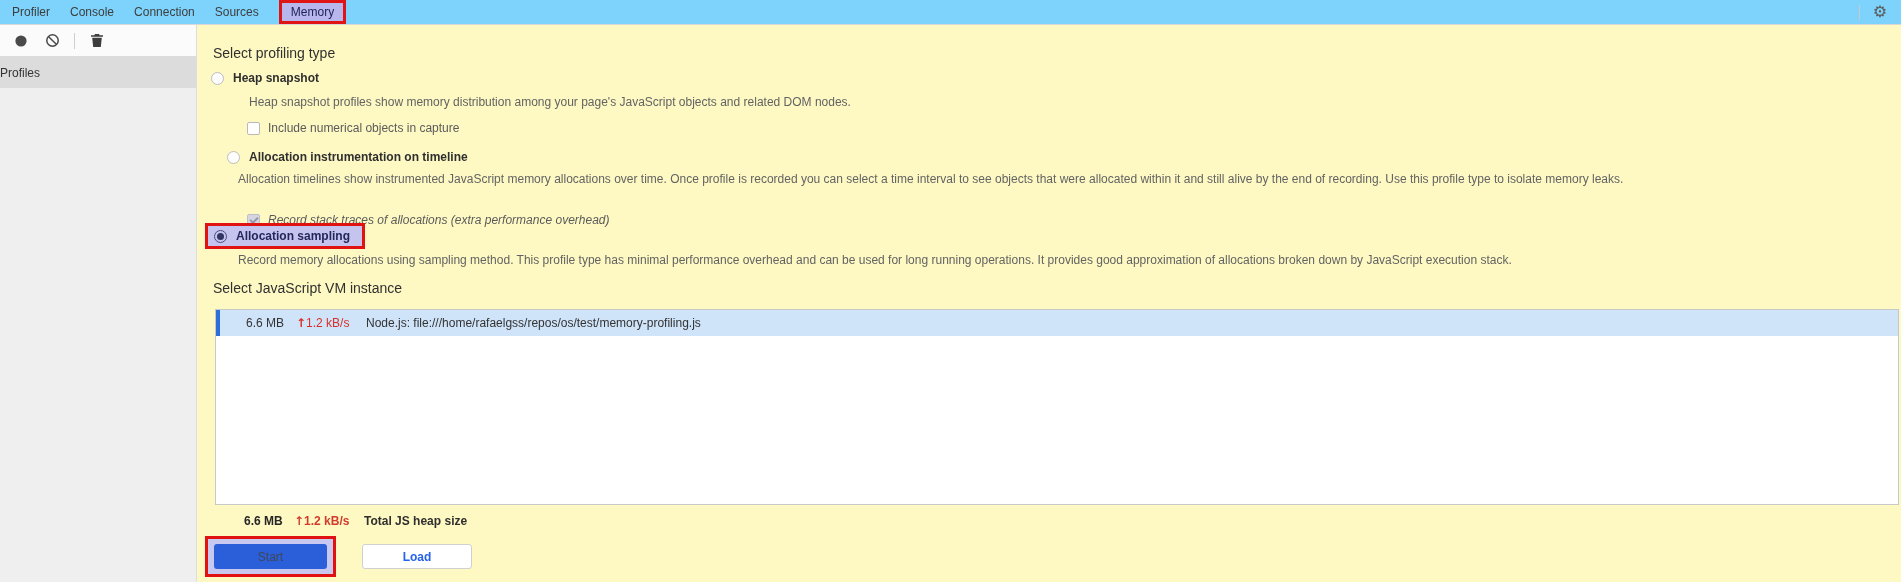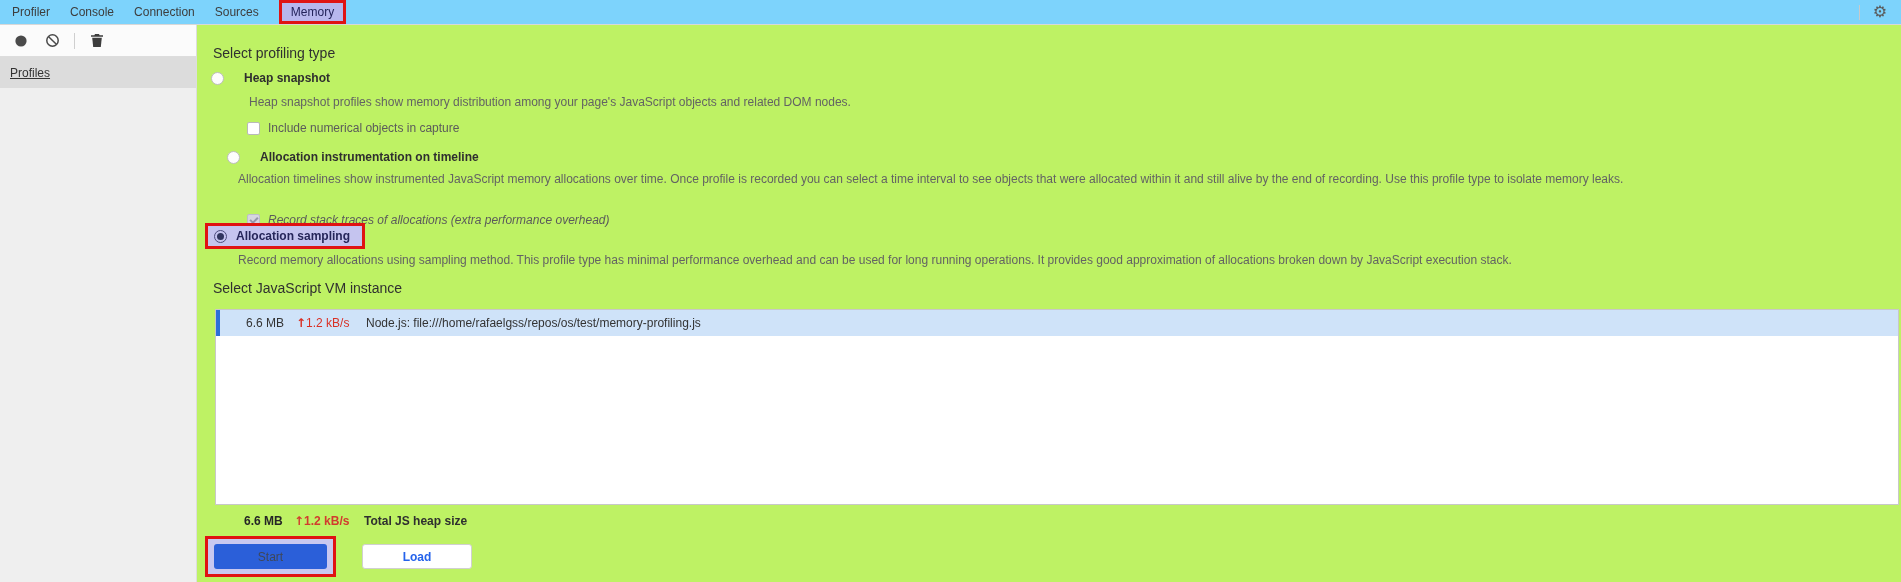--- a/index.html
+++ b/index.html
@@ -36,26 +36,26 @@
     display:flex;align-items:center;box-sizing:border-box;padding-left:12px;gap:13px;
   }
   .toolbar .sep{width:1px;height:16px;background:#cfcfcf;}
   .icon-btn{display:flex;align-items:center;justify-content:center;width:18px;height:18px;}
   .sidebar{
     position:absolute;top:57px;left:0;width:197px;height:525px;
     background:#efefef;border-right:1px solid #ddd;box-sizing:border-box;
   }
   .profiles-item{
     height:31px;background:#dcdcdc;display:flex;align-items:center;
-    padding-left:10px;font-size:12px;color:#333;text-decoration:underline;
-  }
-  
-  .content{position:absolute;top:25px;left:197px;width:1704px;height:557px;background:#bef264;}
+    font-size:12px;color:#333;
+  }
+  
+  .content{position:absolute;top:25px;left:197px;width:1704px;height:557px;background:#fef9c3;}
   .h1{position:absolute;font-size:14px;color:#303030;}
-  .opt-row{position:absolute;display:flex;align-items:center;gap:20px;}
+  .opt-row{position:absolute;display:flex;align-items:center;gap:9px;}
   .opt-title{font-size:12px;font-weight:bold;color:#2f2f2f;white-space:nowrap;}
   .desc{position:absolute;font-size:12px;color:#636363;white-space:nowrap;}
   .chk-row{position:absolute;display:flex;align-items:center;gap:8px;}
   .chk-label{font-size:12px;color:#5b5b5b;white-space:nowrap;}
   .radio{
     width:13px;height:13px;border:1px solid #bdbdbd;border-radius:50%;
     background:#fdfdfd;box-sizing:border-box;flex:0 0 auto;
   }
   .radio.selected{border-color:#4c4c7d;background:#c5c4f0;position:relative;}
   .radio.selected::after{

